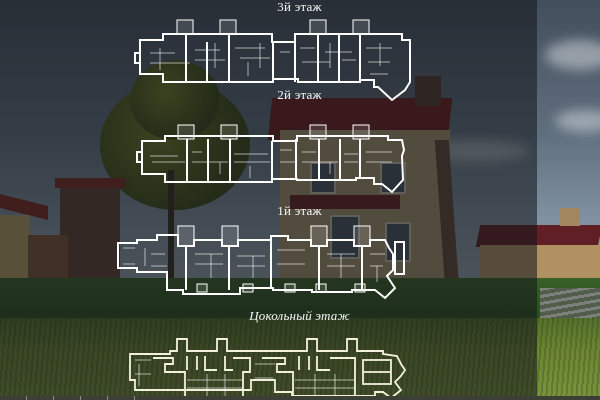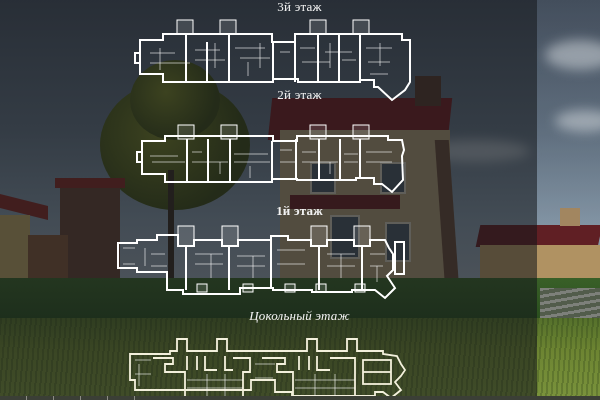--- a/index.html
+++ b/index.html
@@ -149,21 +149,21 @@
     <line class="wall" x1="100" y1="17" x2="100" y2="60"></line>
     <line class="wall" x1="142" y1="19" x2="142" y2="57"></line>
     <line class="wall" x1="166" y1="17" x2="166" y2="58"></line>
     <line class="wall" x1="189" y1="17" x2="189" y2="58"></line>
     <line class="wall" x1="210" y1="17" x2="210" y2="58"></line>
     <line class="wall" x1="230" y1="17" x2="230" y2="56"></line>
     <path class="thin" d="M20 34 H48 M22 40 H55 M62 30 H72 M62 40 H98 M104 32 H138 M104 40 H140 M120 44 V56 M150 28 H162 M150 40 H165 M172 30 H186 M172 40 H208 M214 32 H228 M214 40 H228 M236 30 H262 M236 40 H262 M90 40 V52 M200 40 V52"></path>
   </svg>
 </div>
 
-<div class="floor-title" style="top:204px;font-weight:bold;">1й этаж</div>
+<div class="floor-title" style="top:204px;">1й этаж</div>
 <div class="plan" style="left:115px;top:226px;">
   <svg width="310" height="74">
     <rect class="stair" x="63" y="0" width="16" height="20"></rect>
     <rect class="stair" x="107" y="0" width="16" height="20"></rect>
     <rect class="stair" x="196" y="0" width="16" height="20"></rect>
     <rect class="stair" x="239" y="0" width="16" height="20"></rect>
     <path class="wall" d="M3 17 H22 V14 H42 V9 H63 V20 H79 V14 H107 V20 H123 V14 H156 V10 H173 V14 H196 V20 H212 V14 H239 V20 H255 V14 H270 L274 22 L278 28 L278 44 L272 50 L280 62 L270 72 L260 64 H237 V66 H197 V64 H158 V62 H125 V68 H68 V64 H52 V46 H22 V42 H3 Z"></path>
     <rect class="wall" x="280" y="16" width="9" height="32"></rect>
     <rect class="stair" x="82" y="58" width="10" height="8"></rect>
     <rect class="stair" x="128" y="58" width="10" height="8"></rect>

